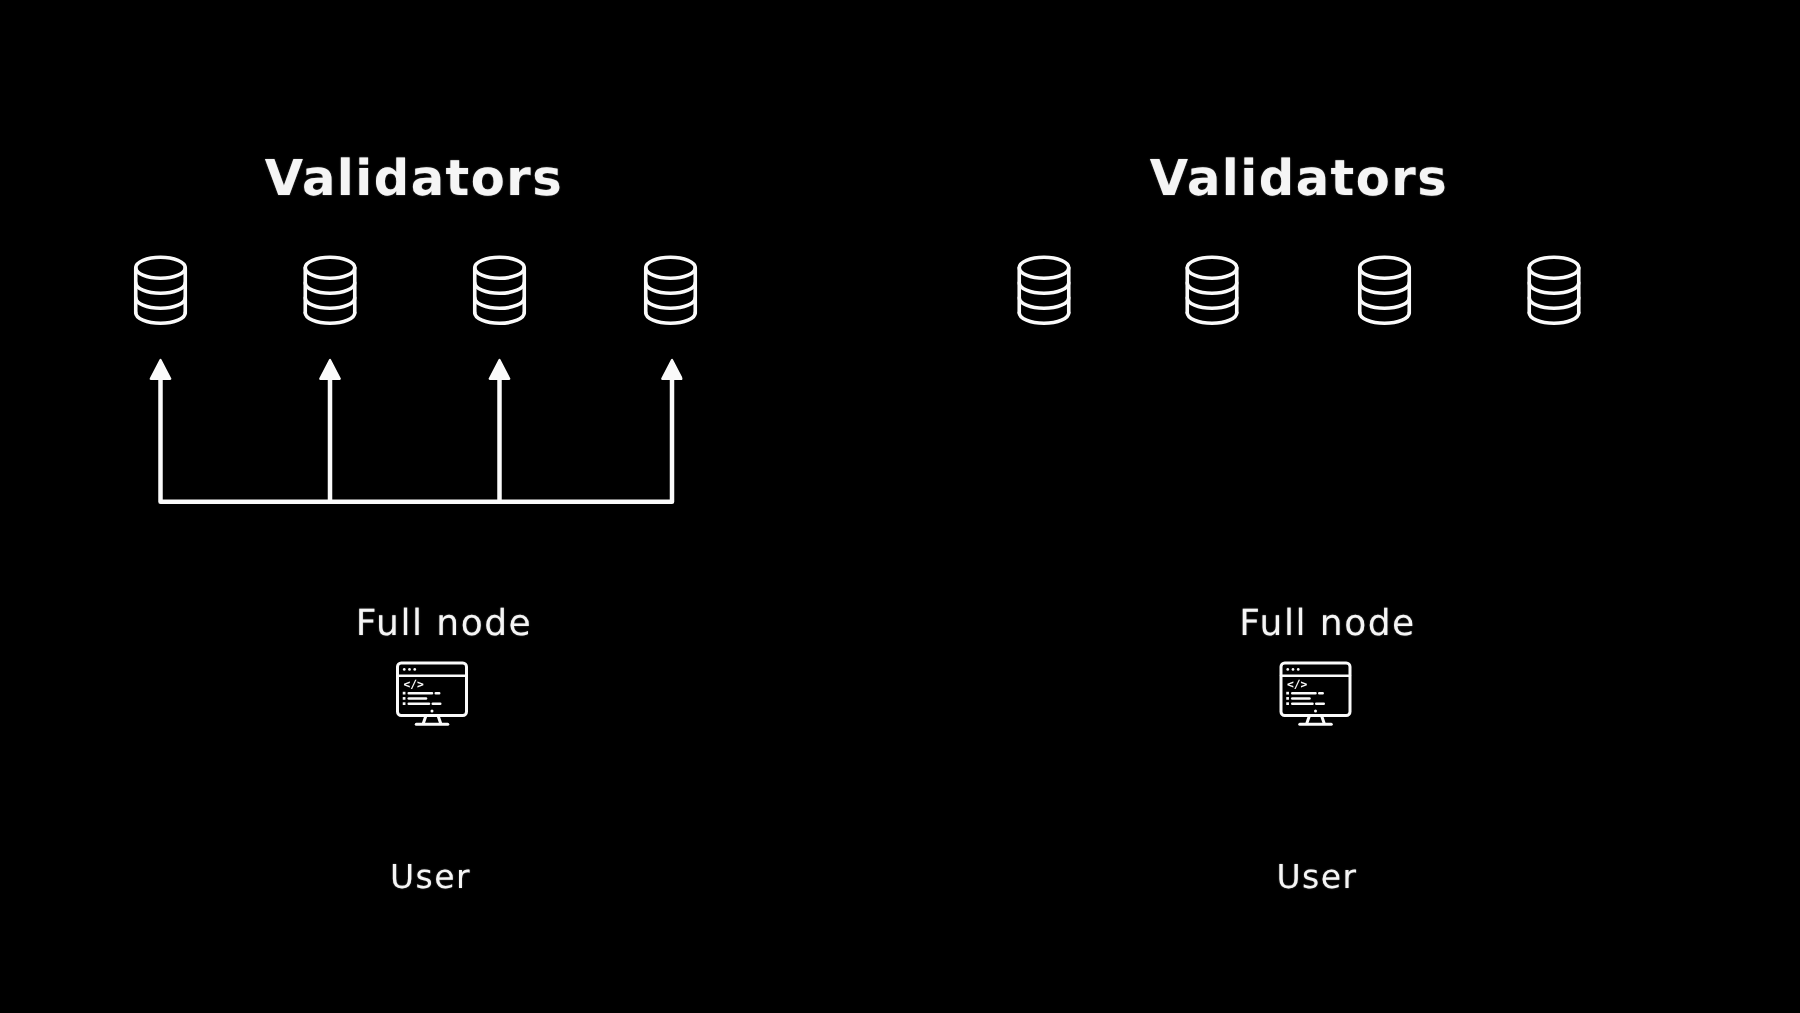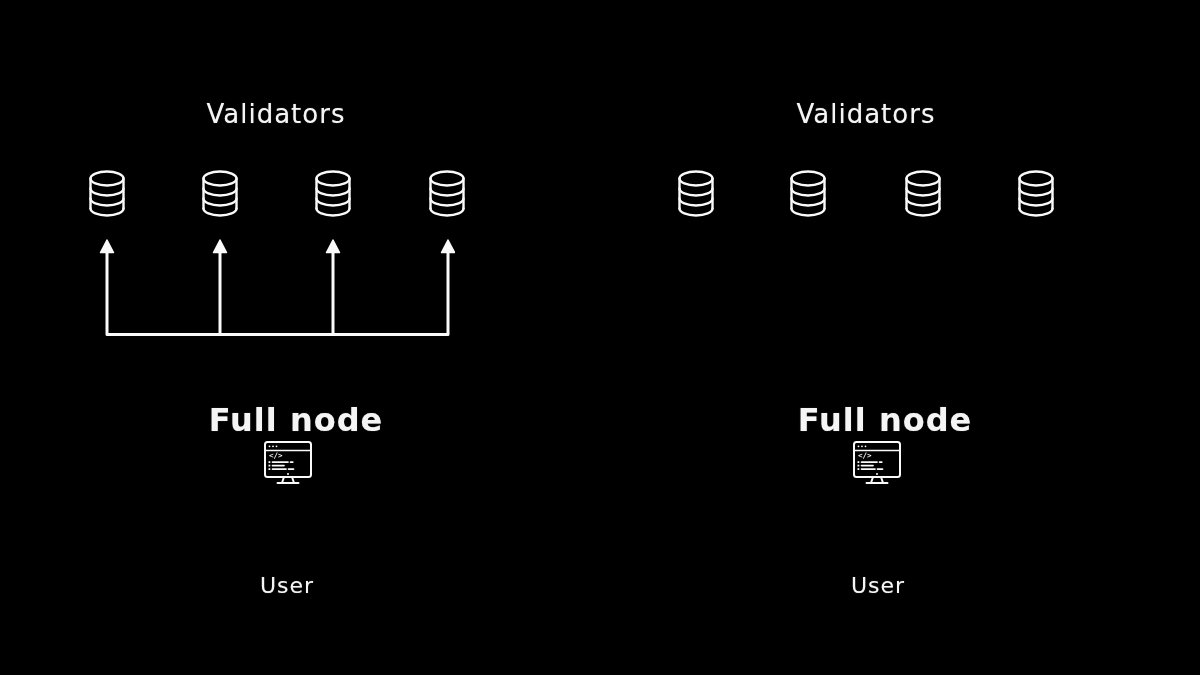--- a/index.html
+++ b/index.html
@@ -18,22 +18,22 @@
   }
   .abs { position: absolute; }
   .label {
     text-align: center;
     color: #f5f5f5;
     letter-spacing: 1px;
     text-shadow: 0 0 1px rgba(255,255,255,0.45);
     white-space: nowrap;
     user-select: none;
   }
-  .title { font-size: 26px; font-weight: 400; }
-  .fullnode { font-size: 32px; font-weight: 700; }
+  .title { font-size: 33px; font-weight: 700; }
+  .fullnode { font-size: 24px; font-weight: 400; }
   .user { font-size: 22px; font-weight: 500; }
   svg.icon { display: block; color: #fafafa; }
   .defs-holder { position: absolute; width: 0; height: 0; overflow: hidden; }
 </style>
 </head>
 <body>
 
 <div class="stage">
 
   <svg class="defs-holder" aria-hidden="true">

